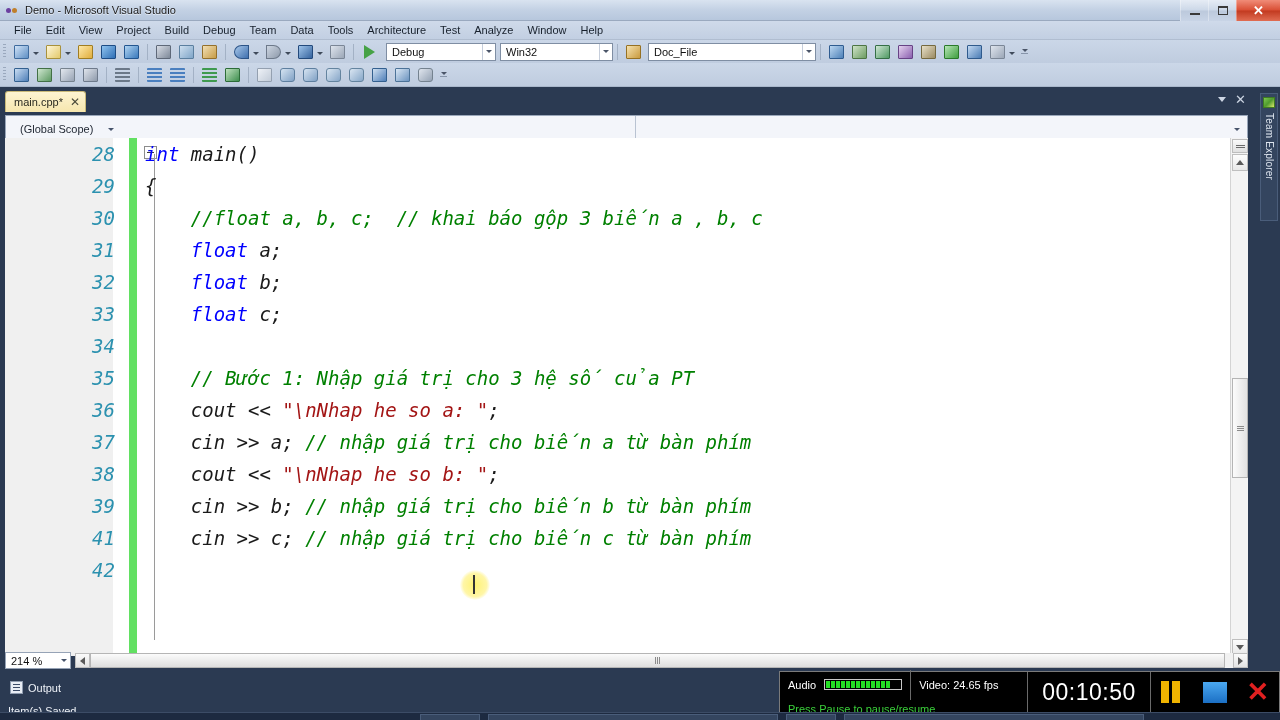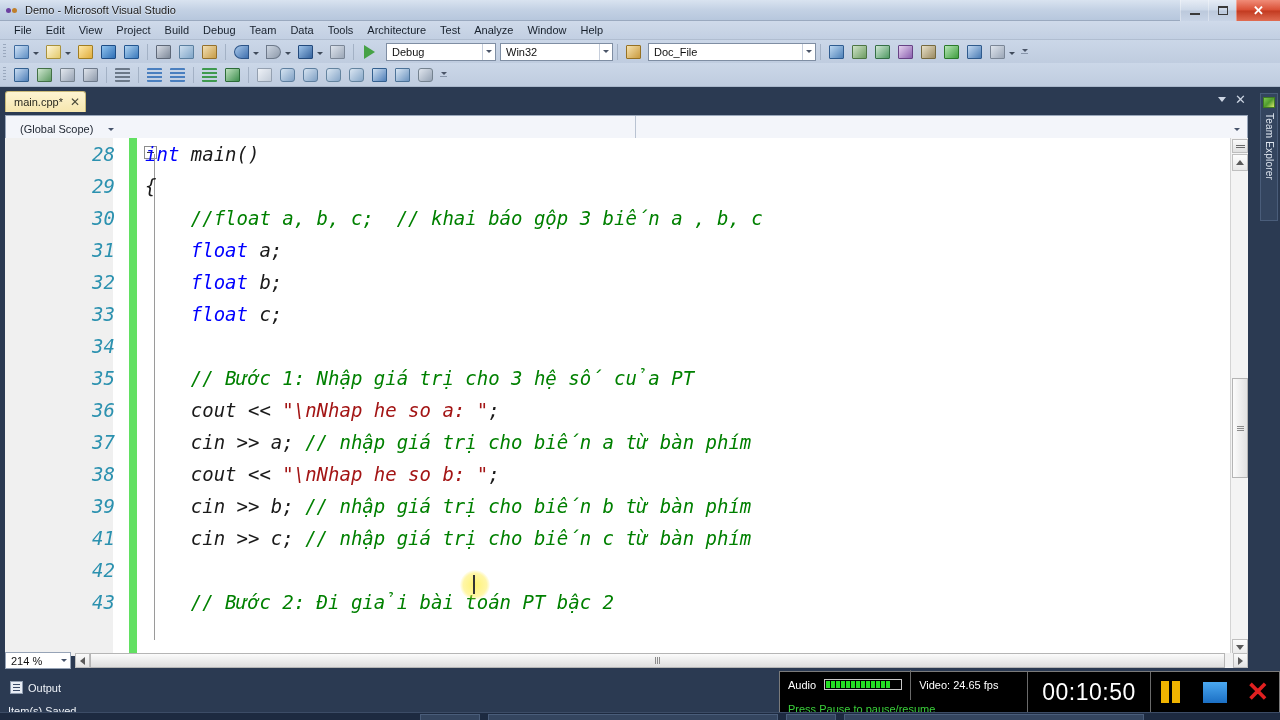--- a/index.html
+++ b/index.html
@@ -598,21 +598,20 @@
         <div class="cline"><span class="lnum">32</span><span class="ctext"><span class="pl">    </span><span class="kw">float</span><span class="pl"> b;</span></span></div>
         <div class="cline"><span class="lnum">33</span><span class="ctext"><span class="pl">    </span><span class="kw">float</span><span class="pl"> c;</span></span></div>
         <div class="cline"><span class="lnum">34</span><span class="ctext"></span></div>
         <div class="cline"><span class="lnum">35</span><span class="ctext"><span class="cm">    // Bước 1: Nhập giá trị cho 3 hệ số của PT</span></span></div>
         <div class="cline"><span class="lnum">36</span><span class="ctext"><span class="pl">    cout &lt;&lt; </span><span class="str">"\nNhap he so a: "</span><span class="pl">;</span></span></div>
         <div class="cline"><span class="lnum">37</span><span class="ctext"><span class="pl">    cin &gt;&gt; a; </span><span class="cm">// nhập giá trị cho biến a từ bàn phím</span></span></div>
         <div class="cline"><span class="lnum">38</span><span class="ctext"><span class="pl">    cout &lt;&lt; </span><span class="str">"\nNhap he so b: "</span><span class="pl">;</span></span></div>
         <div class="cline"><span class="lnum">39</span><span class="ctext"><span class="pl">    cin &gt;&gt; b; </span><span class="cm">// nhập giá trị cho biến b từ bàn phím</span></span></div>
         <div class="cline"><span class="lnum">41</span><span class="ctext"><span class="pl">    cin &gt;&gt; c; </span><span class="cm">// nhập giá trị cho biến c từ bàn phím</span></span></div>
         <div class="cline"><span class="lnum">42</span><span class="ctext"></span></div>
-        <div class="cline"><span class="lnum">43</span><span class="ctext"><span class="cm">    // Bước 2: Đi giải bài toán PT bậc 2</span></span></div>
       </div>
     <div class="cursor-glow"></div>
     <div class="caret-i"></div>
 
     <div class="vscroll">
       <div class="vs-splitbtn">
           <b></b>
           <b></b>
         </div>
       <div class="vs-updn" style="top:16px;">

